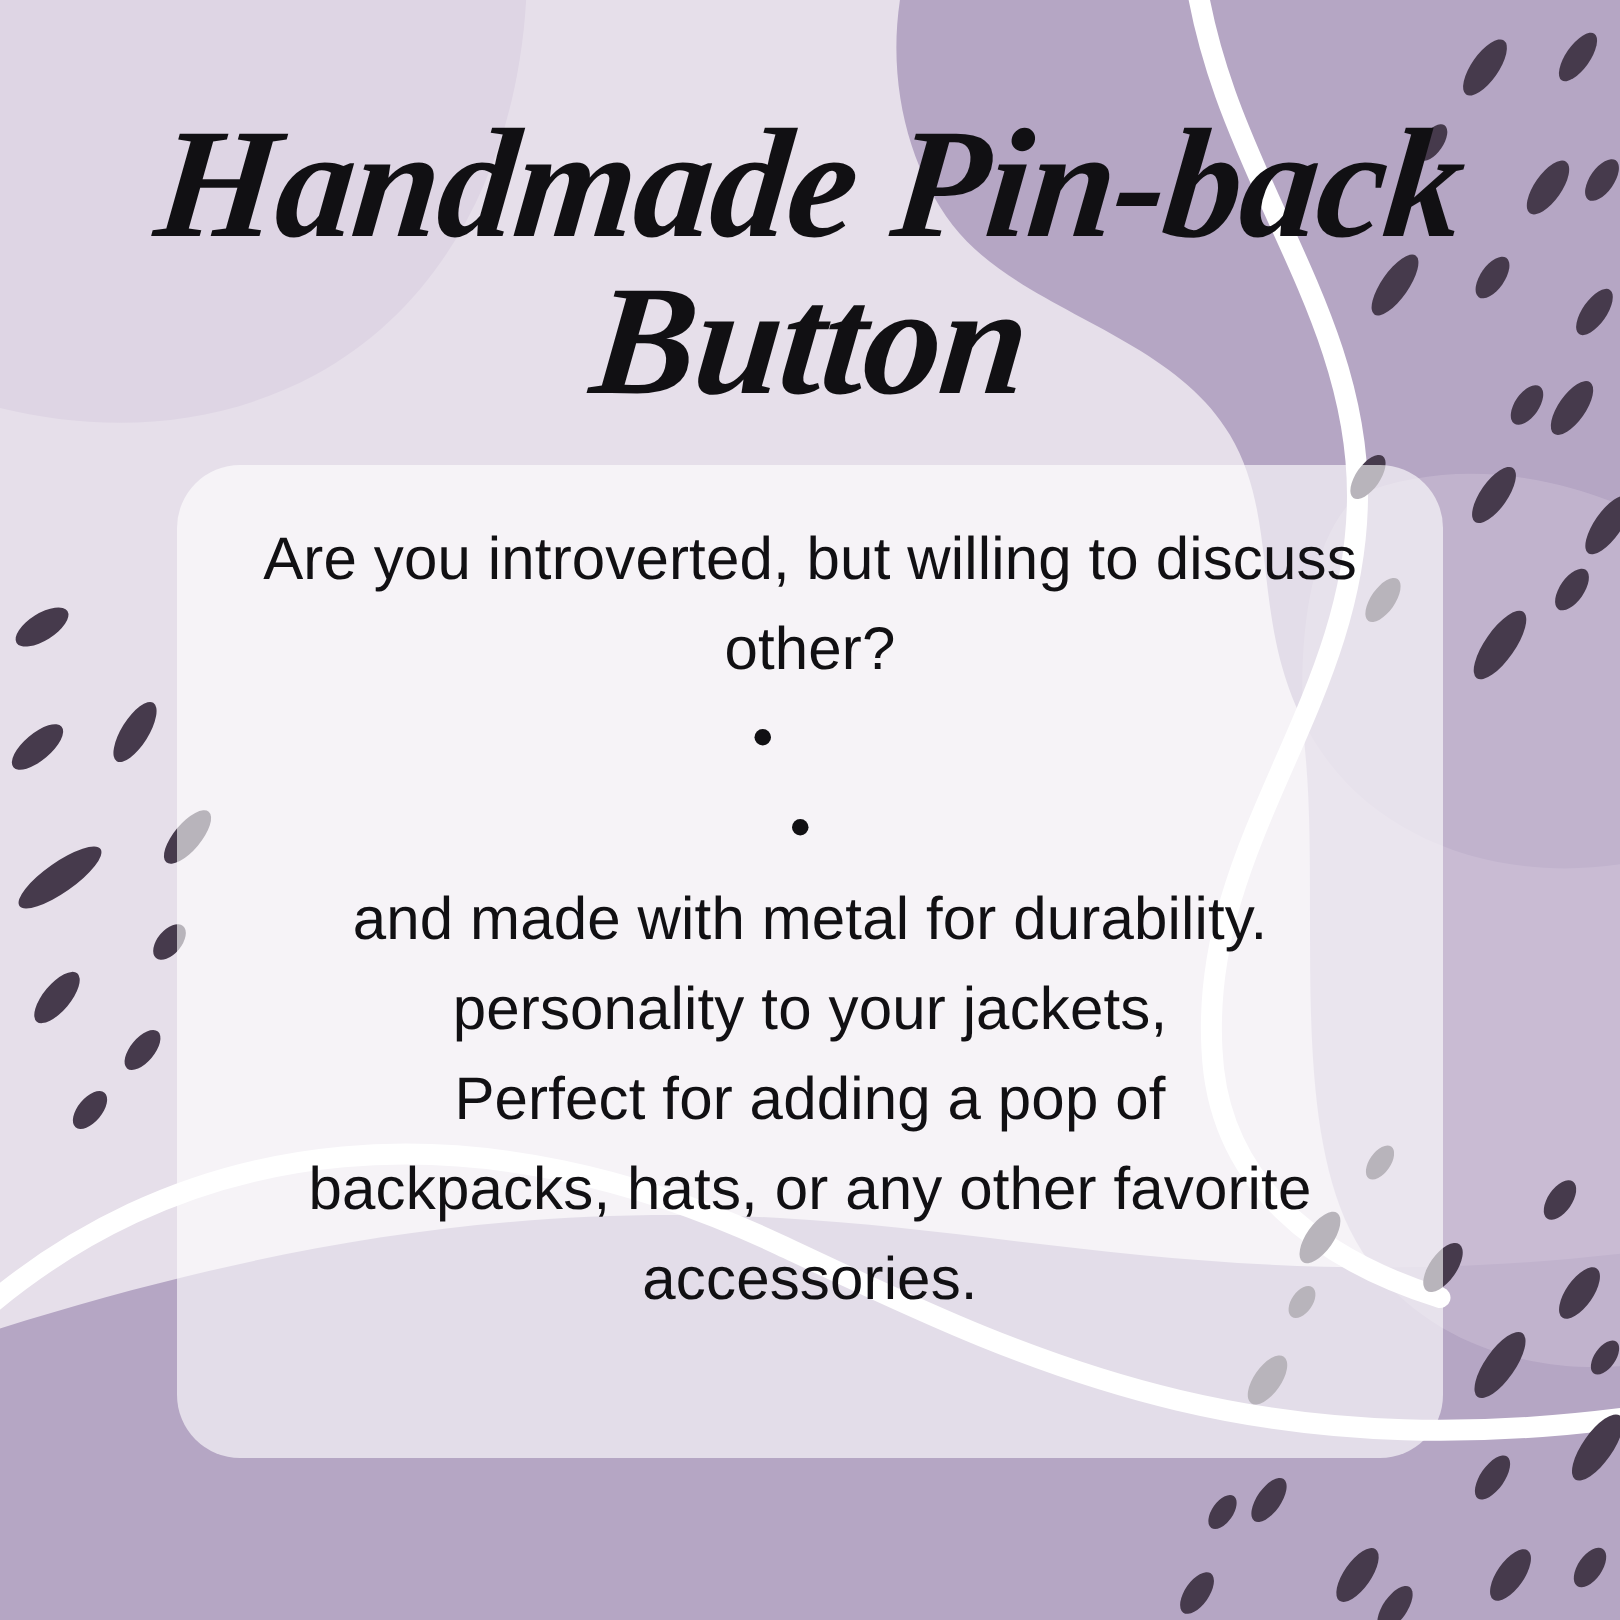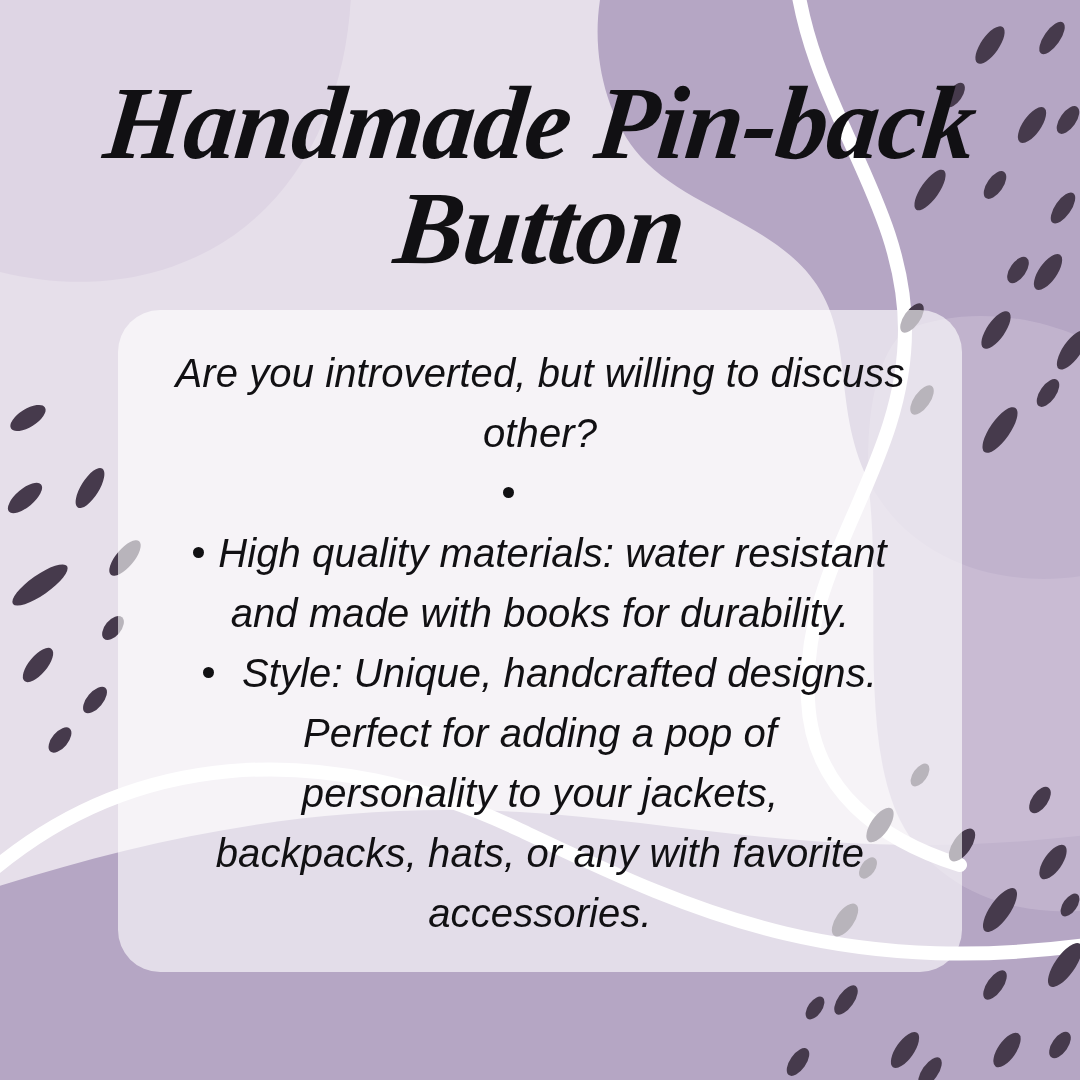--- a/index.html
+++ b/index.html
@@ -66,21 +66,20 @@
     top: 343px;
     width: 820px;
     z-index: 6;
     text-align: center;
     color: #111013;
     font-family: "Liberation Sans", sans-serif;
     font-weight: 300;
     font-size: 40px;
     line-height: 60px;
     letter-spacing: 0.1px;
-    font-style: italic;
   }
   .body-block p {
     margin: 0;
   }
   .bullet-dot {
     display: inline-block;
     width: 11px;
     height: 11px;
     border-radius: 50%;
     background: #111013;
@@ -189,27 +188,24 @@
   <div class="body-block">
 
     <p>Are you introverted, but willing to discuss</p>
     <p>other?</p>
 
     <p>
       <span class="bullet-dot"></span><span class="gap-wide"></span>
     </p>
 
     <p>
-      <span class="bullet-dot"></span><span class="gap-small"></span><span>High quality materials: water resistant</span>
+      <span class="bullet-dot"></span><span class="gap-small"></span>
     </p>
-    <p>and made with books for durability.</p>
-
-    <p>
-      <span class="bullet-dot"></span><span class="gap-mid"></span><span>Style: Unique, handcrafted designs.</span>
-    </p>
+    <p>and made with metal for durability.</p>
+
+    <p>personality to your jackets,</p>
     <p>Perfect for adding a pop of</p>
-    <p>personality to your jackets,</p>
-    <p>backpacks, hats, or any with favorite</p>
+    <p>backpacks, hats, or any other favorite</p>
     <p>accessories.</p>
 
   </div>
 
 </div>
 
 </body></html>

